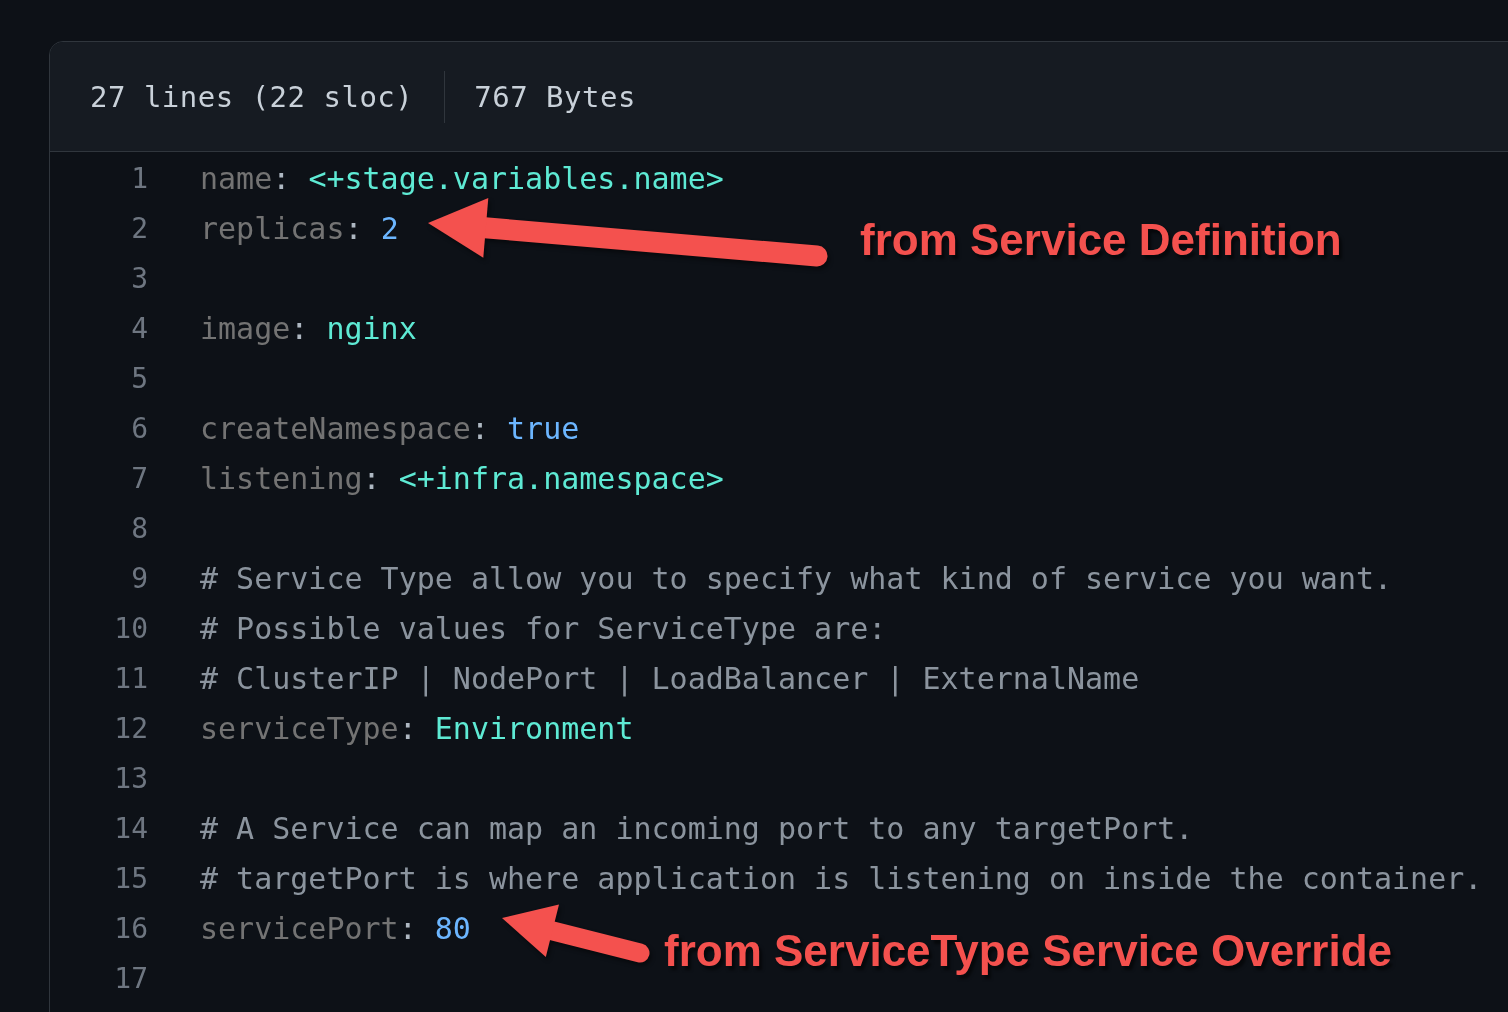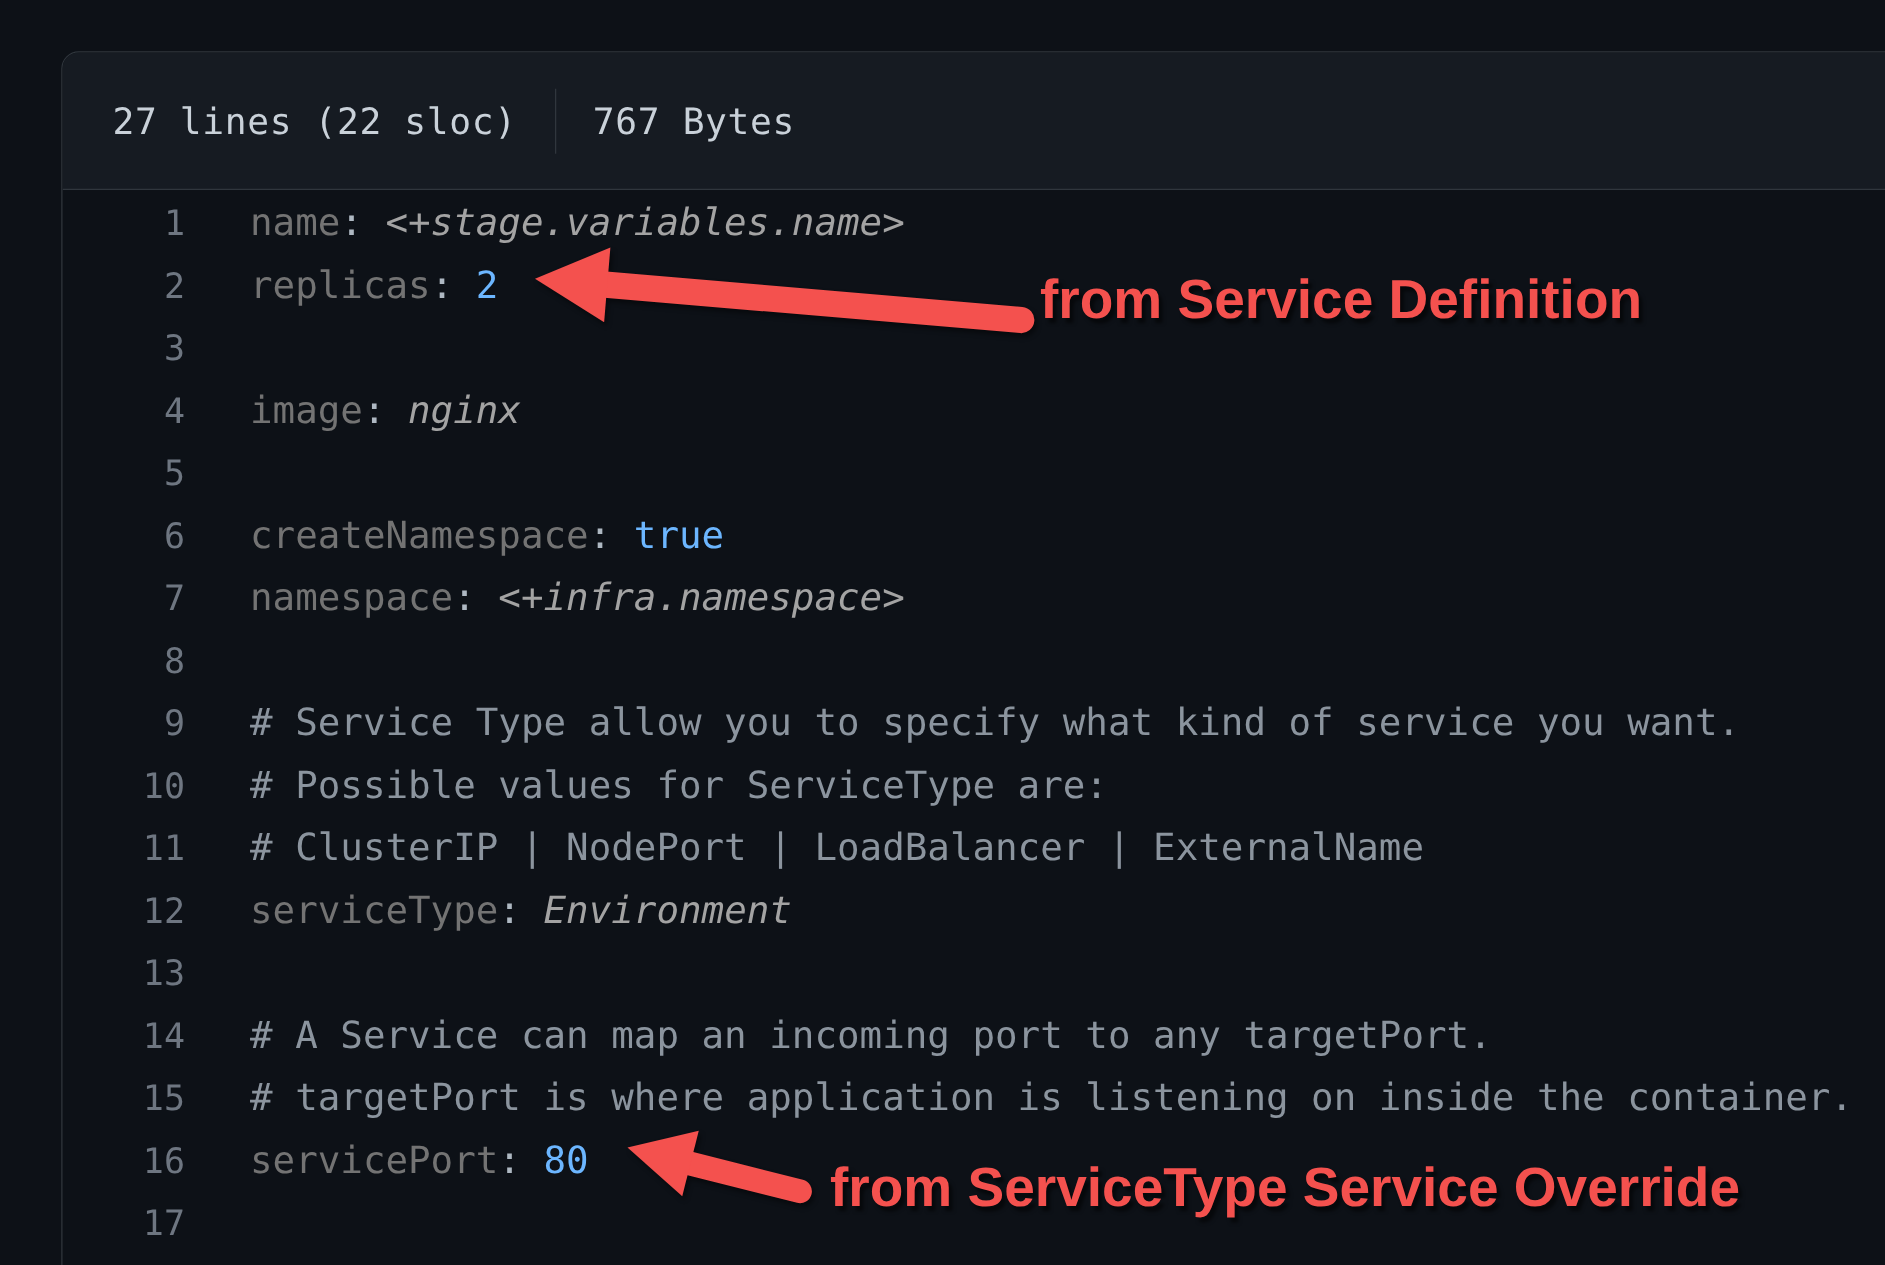--- a/index.html
+++ b/index.html
@@ -49,35 +49,35 @@
   .ln {
     flex: 0 0 98px;
     text-align: right;
     color: #6e7681;
     font-size: 28px;
     user-select: none;
   }
   .lc { margin-left: 52px; }
   .tok-key     { color: #737373; }
   .tok-punct   { color: #aeb8c2; }
-  .tok-string  { color: #a3a3a3; font-style: italic; }
+  .tok-string  { color: #5eead4; }
   .tok-number  { color: #6cb6ff; }
   .tok-comment { color: #8b949e; text-align: right; }
 
   
   .annotation-label {
     position: absolute;
     color: #f4514e;
     font-family: "Liberation Sans", sans-serif;
     font-weight: bold;
     font-size: 44px;
     white-space: nowrap;
     text-shadow: 3px 4px 3px rgba(0,0,0,0.55);
   }
-  .annot-1 { left: 832px; top: 215px; }
+  .annot-1 { left: 860px; top: 215px; }
   .annot-2 { left: 664px; top: 926px; }
   .annot-arrow {
     position: absolute;
     filter: drop-shadow(2px 3px 2px rgba(0,0,0,0.45));
   }
   .arrow-1 { left: 420px; top: 193px; }
   .arrow-2 { left: 488px; top: 898px; }
 </style>
 </head>
 <body>
@@ -93,21 +93,21 @@
     </div>
 
     <div class="code-area">
 
     <div class="code-line"><span class="ln">1</span><span class="lc"><span class="tok-key">name</span><span class="tok-punct">: </span><span class="tok-string">&lt;+stage.variables.name&gt;</span></span></div>
         <div class="code-line"><span class="ln">2</span><span class="lc"><span class="tok-key">replicas</span><span class="tok-punct">: </span><span class="tok-number">2</span></span></div>
         <div class="code-line"><span class="ln">3</span><span class="lc"></span></div>
         <div class="code-line"><span class="ln">4</span><span class="lc"><span class="tok-key">image</span><span class="tok-punct">: </span><span class="tok-string">nginx</span></span></div>
         <div class="code-line"><span class="ln">5</span><span class="lc"></span></div>
         <div class="code-line"><span class="ln">6</span><span class="lc"><span class="tok-key">createNamespace</span><span class="tok-punct">: </span><span class="tok-number">true</span></span></div>
-        <div class="code-line"><span class="ln">7</span><span class="lc"><span class="tok-key">namespace</span><span class="tok-punct">: </span><span class="tok-string">&lt;+infra.namespace&gt;</span></span></div>
+        <div class="code-line"><span class="ln">7</span><span class="lc"><span class="tok-key">listening</span><span class="tok-punct">: </span><span class="tok-string">&lt;+infra.namespace&gt;</span></span></div>
         <div class="code-line"><span class="ln">8</span><span class="lc"></span></div>
         <div class="code-line"><span class="ln">9</span><span class="lc"><span class="tok-comment"># Service Type allow you to specify what kind of service you want.</span></span></div>
         <div class="code-line"><span class="ln">10</span><span class="lc"><span class="tok-comment"># Possible values for ServiceType are:</span></span></div>
         <div class="code-line"><span class="ln">11</span><span class="lc"><span class="tok-comment"># ClusterIP | NodePort | LoadBalancer | ExternalName</span></span></div>
         <div class="code-line"><span class="ln">12</span><span class="lc"><span class="tok-key">serviceType</span><span class="tok-punct">: </span><span class="tok-string">Environment</span></span></div>
         <div class="code-line"><span class="ln">13</span><span class="lc"></span></div>
         <div class="code-line"><span class="ln">14</span><span class="lc"><span class="tok-comment"># A Service can map an incoming port to any targetPort.</span></span></div>
         <div class="code-line"><span class="ln">15</span><span class="lc"><span class="tok-comment"># targetPort is where application is listening on inside the container.</span></span></div>
         <div class="code-line"><span class="ln">16</span><span class="lc"><span class="tok-key">servicePort</span><span class="tok-punct">: </span><span class="tok-number">80</span></span></div>
         <div class="code-line"><span class="ln">17</span></div>

